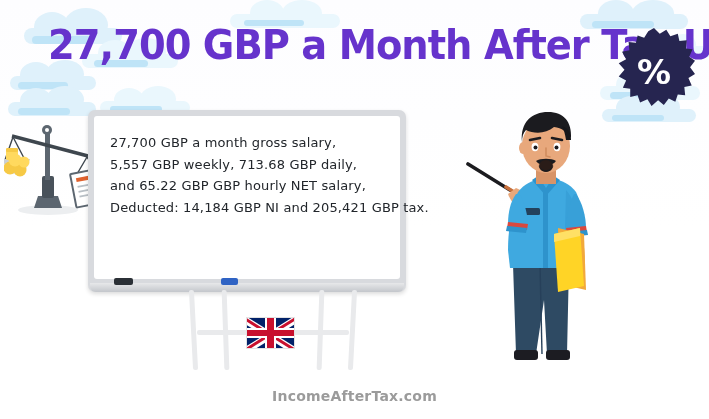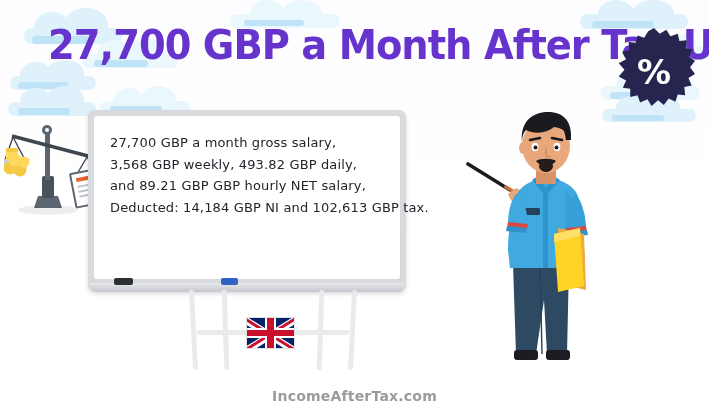--- a/index.html
+++ b/index.html
@@ -237,23 +237,23 @@
         <rect x="74" y="77" width="20" height="1.8" fill="#b9c0c6"></rect>
         <rect x="74" y="82" width="13" height="1.8" fill="#b9c0c6"></rect>
       </g>
     </svg>
   </div>
 
   <div id="board">
     <div class="inner"></div>
     <div id="boardtext">
       <div>27,700 GBP a month gross salary,</div>
-      <div>3,568 GBP weekly, 493.82 GBP daily,</div>
-      <div>and 89.21 GBP GBP hourly NET salary,</div>
-      <div>Deducted: 14,184 GBP NI and 102,613 GBP tax.</div>
+      <div>5,557 GBP weekly, 713.68 GBP daily,</div>
+      <div>and 65.22 GBP GBP hourly NET salary,</div>
+      <div>Deducted: 14,184 GBP NI and 205,421 GBP tax.</div>
     </div>
     <div class="tray"></div>
     <div class="eraser"></div>
     <div class="marker"></div>
   </div>
 
   <div id="stand">
     <div class="leg l1"></div>
     <div class="leg l2"></div>
     <div class="leg l3"></div>

